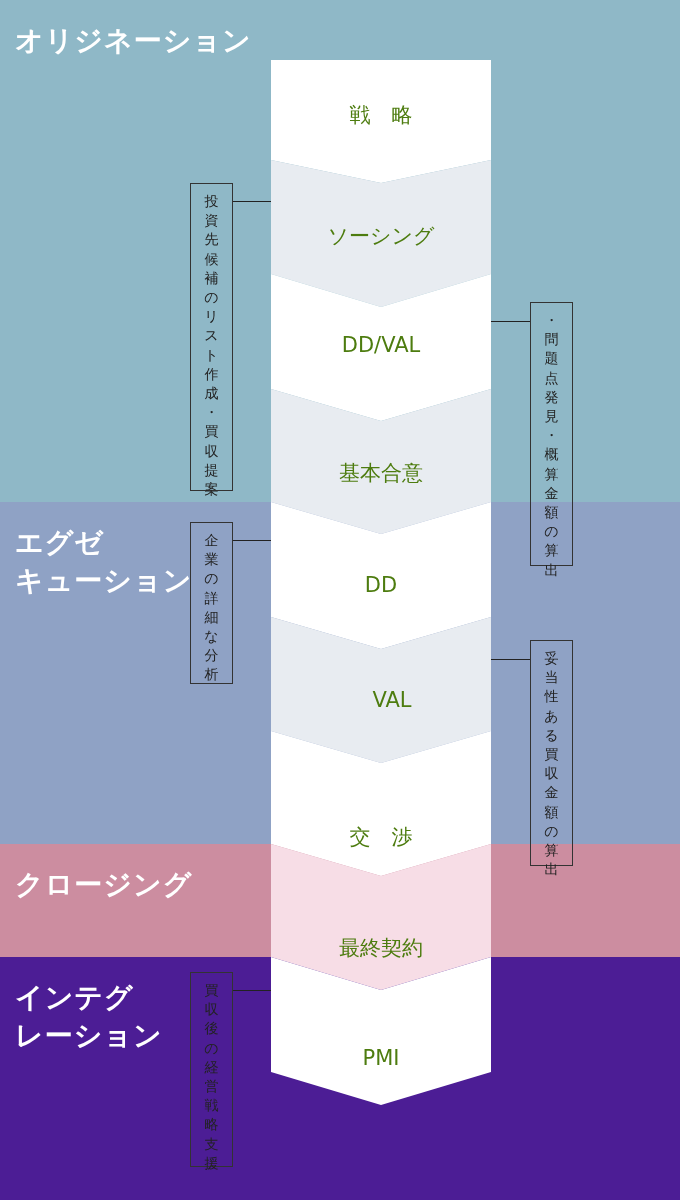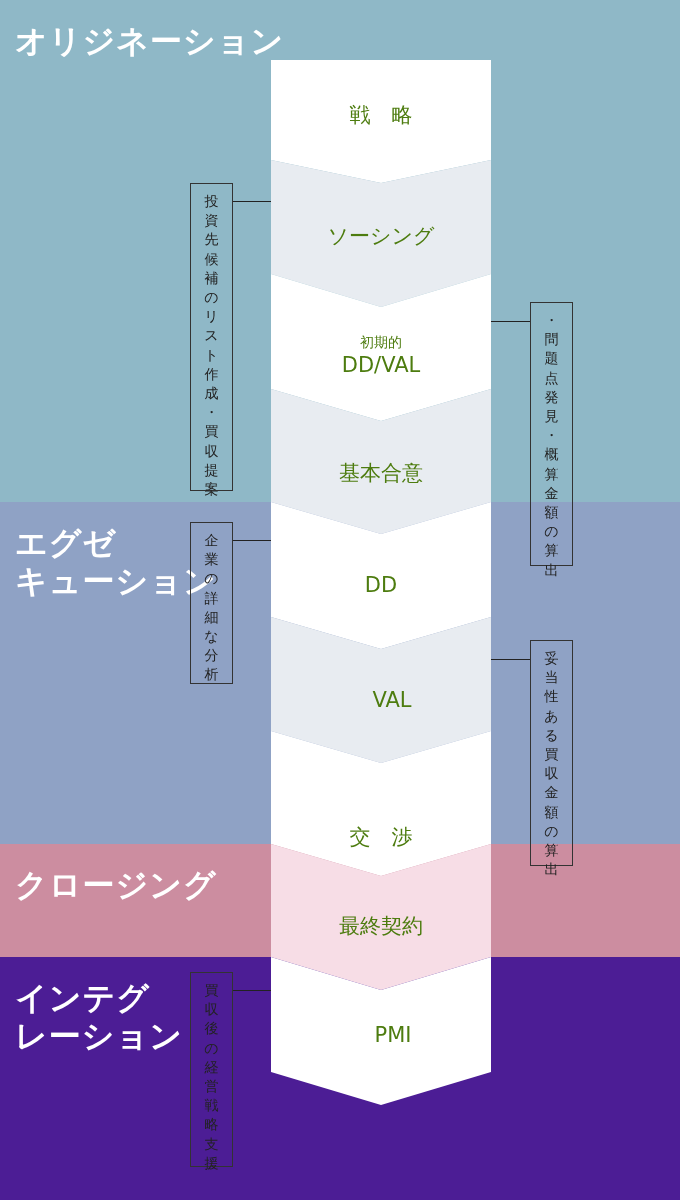--- a/index.html
+++ b/index.html
@@ -1,18 +1,18 @@
 <!DOCTYPE html>
 <html><head>
 <meta charset="utf-8">
 <style>
   html, body { margin: 0; padding: 0; }
   body { width: 680px; height: 1200px; position: relative; overflow: hidden; font-family: "DejaVu Sans", "Liberation Sans", sans-serif; }
   .band { position: absolute; left: 0; width: 680px; }
-  .band-title { position: absolute; left: 15px; color: #ffffff; font-weight: bold; font-size: 32px; line-height: 38px; letter-spacing: 1px; white-space: pre-line; }
+  .band-title { position: absolute; left: 15px; color: #ffffff; font-weight: bold; font-size: 28px; line-height: 38px; letter-spacing: 1px; white-space: pre-line; }
   svg.flow { position: absolute; left: 0; top: 0; }
   .step-label { position: absolute; left: 271px; width: 220px; text-align: center; color: #4d7c0f; font-size: 21px; line-height: 26px; }
   .step-sub { font-size: 14px; display: block; line-height: 20px; }
   .note { position: absolute; border: 1px solid #333; box-sizing: border-box; width: 43px; display: flex; flex-direction: column; align-items: center; padding-top: 8px; }
   .note span.ch { display: block; font-size: 14px; line-height: 19.2px; color: #222; text-align: center; }
   .connector { position: absolute; height: 1px; background: #222; }
 </style>
 </head>
 <body>
 
@@ -48,29 +48,28 @@
   <polygon points="271,731 381,763 491,731 491,844 381,876 271,844" fill="#ffffff"></polygon>
 
   <polygon points="271,844 381,876 491,844 491,957 381,990 271,957" fill="#f7dde6"></polygon>
 
   <polygon points="271,957 381,990 491,957 491,1072 381,1105 271,1072" fill="#ffffff"></polygon>
 </svg>
 
 <div class="step-label" style="top:102px;">戦　略</div>
 <div class="step-label" style="top:223px;">ソーシング</div>
 <div class="step-label" style="top:332px;">
-  <span class="step-sub">初期的</span>
   <span>DD/VAL</span>
 </div>
 <div class="step-label" style="top:460px;text-align:center;">基本合意</div>
 <div class="step-label" style="top:572px;">DD</div>
 <div class="step-label" style="top:687px;margin-left:11px;">VAL</div>
 <div class="step-label" style="top:824px;">交　渉</div>
-<div class="step-label" style="top:913px;">最終契約</div>
-<div class="step-label" style="top:1022px;padding-left:12px;">PMI</div>
+<div class="step-label" style="top:935px;">最終契約</div>
+<div class="step-label" style="top:1045px;">PMI</div>
 
 <div class="note" style="left:190px;top:183px;height:308px;">
     <span class="ch">投</span>
     <span class="ch">資</span>
     <span class="ch">先</span>
     <span class="ch">候</span>
     <span class="ch">補</span>
     <span class="ch">の</span>
     <span class="ch">リ</span>
     <span class="ch">ス</span>

